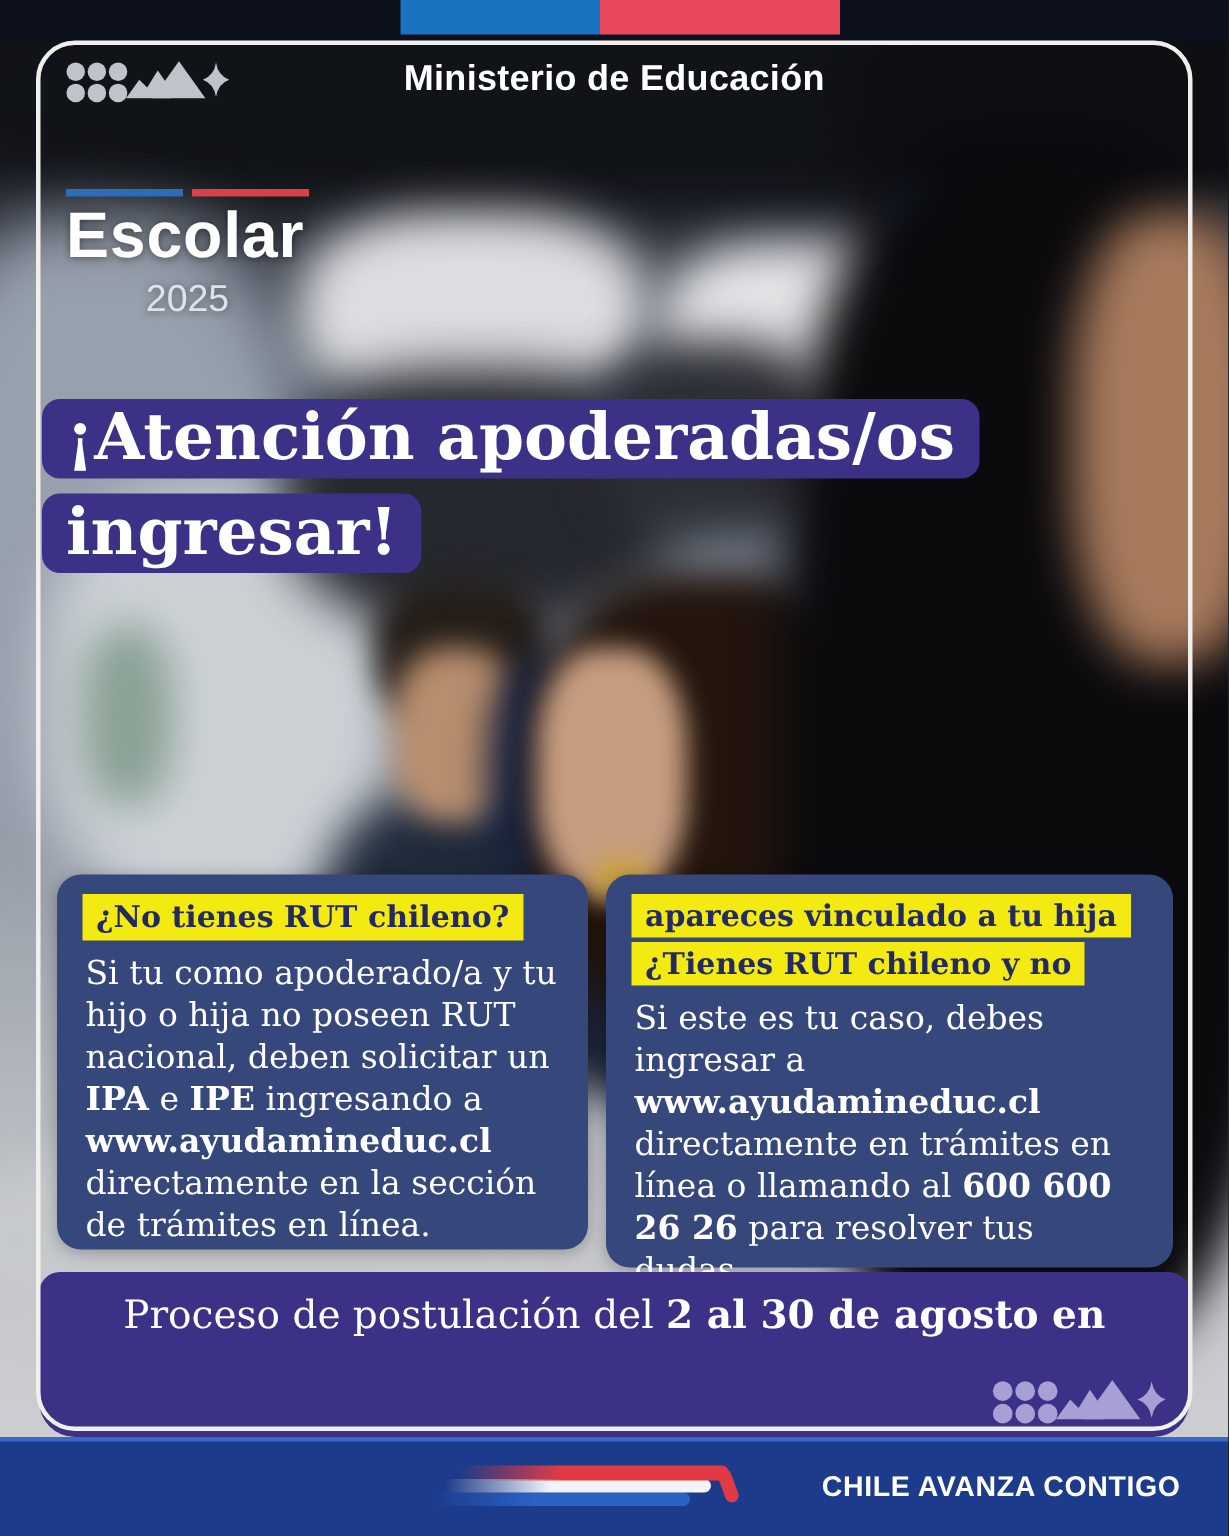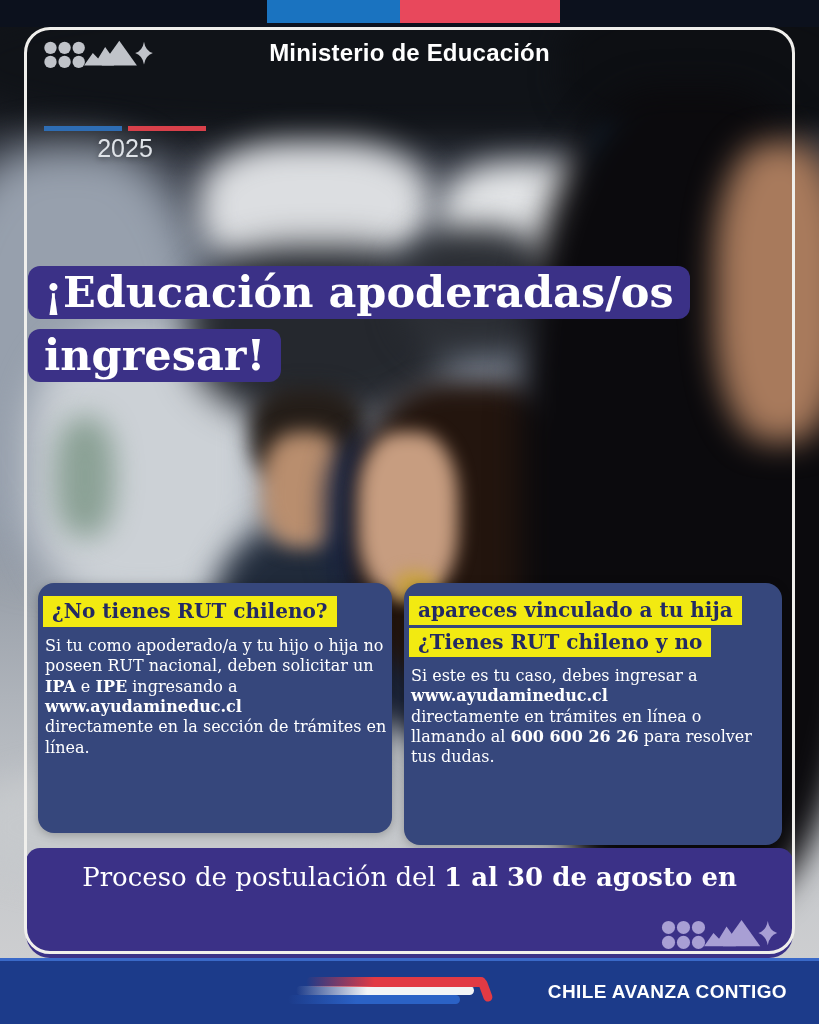--- a/index.html
+++ b/index.html
@@ -67,29 +67,29 @@
   .adm-year{font-size:25px;color:#dfe3e8;text-align:center;margin-top:3px;}
 
   
   .headline{position:absolute;left:28px;top:266px;z-index:3;}
   .headline-line{display:table;background:var(--brand-purple);color:#fff;
      font-family:"DejaVu Serif",serif;font-weight:bold;font-size:43px;line-height:53px;
      padding:0 16px;border-radius:12px;margin-bottom:10px;white-space:nowrap;}
 
   
   .info-box{position:absolute;top:583px;background:var(--box-navy);border-radius:16px;
-     padding:13px 5px;box-sizing:border-box;color:#fff;font-family:"DejaVu Serif",serif;z-index:3;
+     padding:13px 17px;box-sizing:border-box;color:#fff;font-family:"DejaVu Serif",serif;z-index:3;
      box-shadow:0 2px 10px rgba(0,0,0,.25);}
   .left-box{left:38px;width:354px;height:250px;}
   .right-box{left:404px;width:378px;height:262px;}
   .box-title{display:table;background:var(--highlight-yellow);color:var(--dark-navy-text);
      font-weight:bold;font-size:20px;line-height:25px;padding:3px 9px;white-space:nowrap;}
   .box-title-lines span{display:table;background:var(--highlight-yellow);color:var(--dark-navy-text);
      font-weight:bold;font-size:20px;line-height:25px;padding:2px 9px;margin-bottom:3px;white-space:nowrap;}
-  .box-body{margin:9px 0 0 2px;font-size:16px;line-height:1.27;}
+  .box-body{margin:9px 0 0 2px;font-size:22px;line-height:1.27;}
 
   
   .banner{position:absolute;left:26px;top:848px;width:767px;height:110px;background:var(--brand-purple);
      border-radius:14px 14px 24px 24px;text-align:center;z-index:3;}
   .banner-line{padding-top:14px;font-family:"DejaVu Serif",serif;font-size:26px;color:#fff;}
   .banner-line strong{font-weight:bold;}
   .url-pill{display:inline-block;margin-top:7px;background:var(--pill-yellow);color:var(--dark-navy-text);
      font-family:"DejaVu Serif",serif;font-weight:bold;font-size:27px;padding:5px 24px;border-radius:14px;
      cursor:pointer;}
   .banner-logo{position:absolute;right:14px;bottom:8px;width:118px;height:32px;color:var(--logo-lavender);}
@@ -166,44 +166,45 @@
       </svg>
     </span>
     <h1>Ministerio de Educación</h1>
   </div>
 
   <div class="admission-logo">
     <div class="adm-underline">
       <div class="ul-blue"></div>
       <div class="ul-red"></div>
     </div>
+    <div class="adm-line2">Escolar</div>
     <div class="adm-year">2025</div>
   </div>
 
   <div class="headline">
-    <div class="headline-line">¡Educación apoderadas/os</div>
+    <div class="headline-line">¡Atención apoderadas/os</div>
     <div class="headline-line">ingresar!</div>
   </div>
 
   <section class="info-box left-box">
     <span class="box-title">¿No tienes RUT chileno?</span>
     <p class="box-body"><span>Si tu como apoderado/a y tu hijo o hija no poseen RUT nacional, deben solicitar un </span><strong>IPA</strong><span> e </span><strong>IPE</strong><span> ingresando a</span><br><strong>www.ayudamineduc.cl</strong><br><span>directamente en la sección de trámites en línea.</span></p>
   </section>
 
   <section class="info-box right-box">
     <div class="box-title-lines">
       <span>apareces vinculado a tu hija</span>
       <span>¿Tienes RUT chileno y no</span>
     </div>
     <p class="box-body"><span>Si este es tu caso, debes ingresar a</span><br><strong>www.ayudamineduc.cl</strong><br><span>directamente en trámites en línea o llamando al </span><strong>600 600 26 26</strong><span> para resolver tus dudas.</span></p>
   </section>
 
   <div class="banner">
     <div class="banner-line">
-      <span>Proceso de postulación del </span><strong>1 al 30 de agosto en</strong>
+      <span>Proceso de postulación del </span><strong>2 al 30 de agosto en</strong>
     </div>
     <span class="logo banner-logo">
       <svg viewBox="0 0 126 34" fill="currentColor" xmlns="http://www.w3.org/2000/svg">
         <circle cx="8" cy="10" r="7"></circle>
           <circle cx="24" cy="10" r="7"></circle>
           <circle cx="40" cy="10" r="7"></circle>
         <circle cx="8" cy="26" r="7"></circle>
           <circle cx="24" cy="26" r="7"></circle>
           <circle cx="40" cy="26" r="7"></circle>
         <path d="M46 30 L56 16 L62 22 L70 9 L77 19 L80 30 Z"></path>

